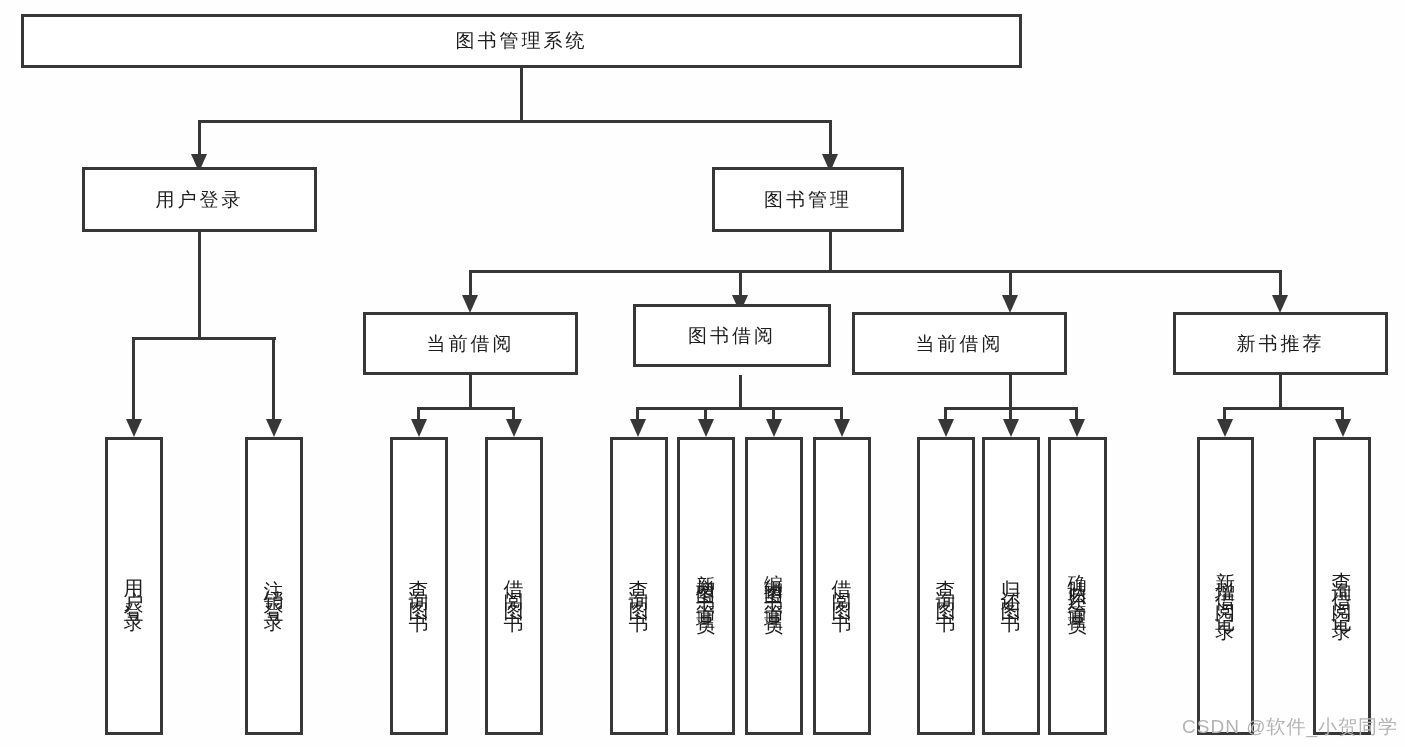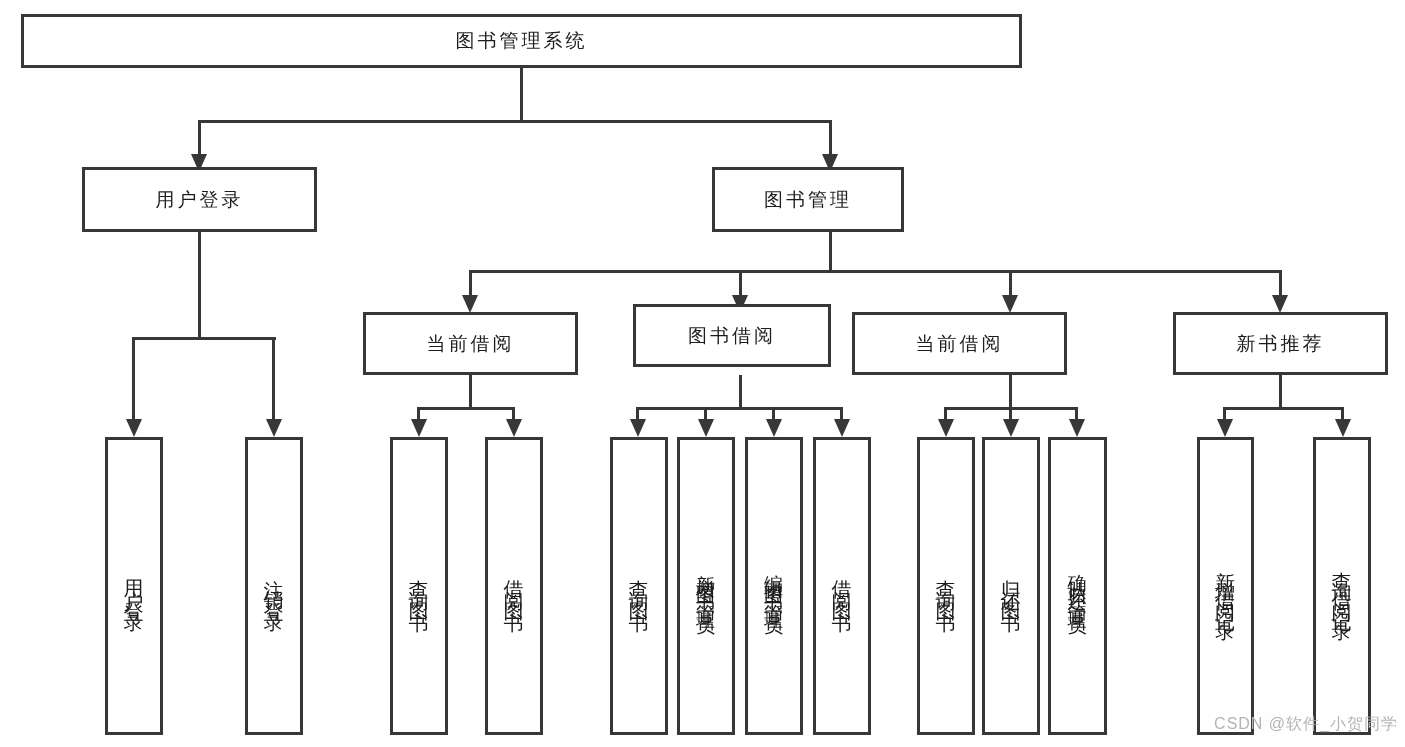--- a/index.html
+++ b/index.html
@@ -35,21 +35,21 @@
   .hl{position:absolute;height:3px;background:#373737;}
   .ar{
     position:absolute;width:0;height:0;
     border-left:8px solid transparent;
     border-right:8px solid transparent;
     border-top:18px solid #373737;
   }
   .watermark{
     position:absolute;
     right:7px;top:714px;
-    font-size:16px;
+    font-size:19px;
     color:#b4b4b4;
     letter-spacing:1px;
     z-index:6;
     white-space:nowrap;
   }
 </style>
 </head>
 <body>
 
 <div class="canvas">

